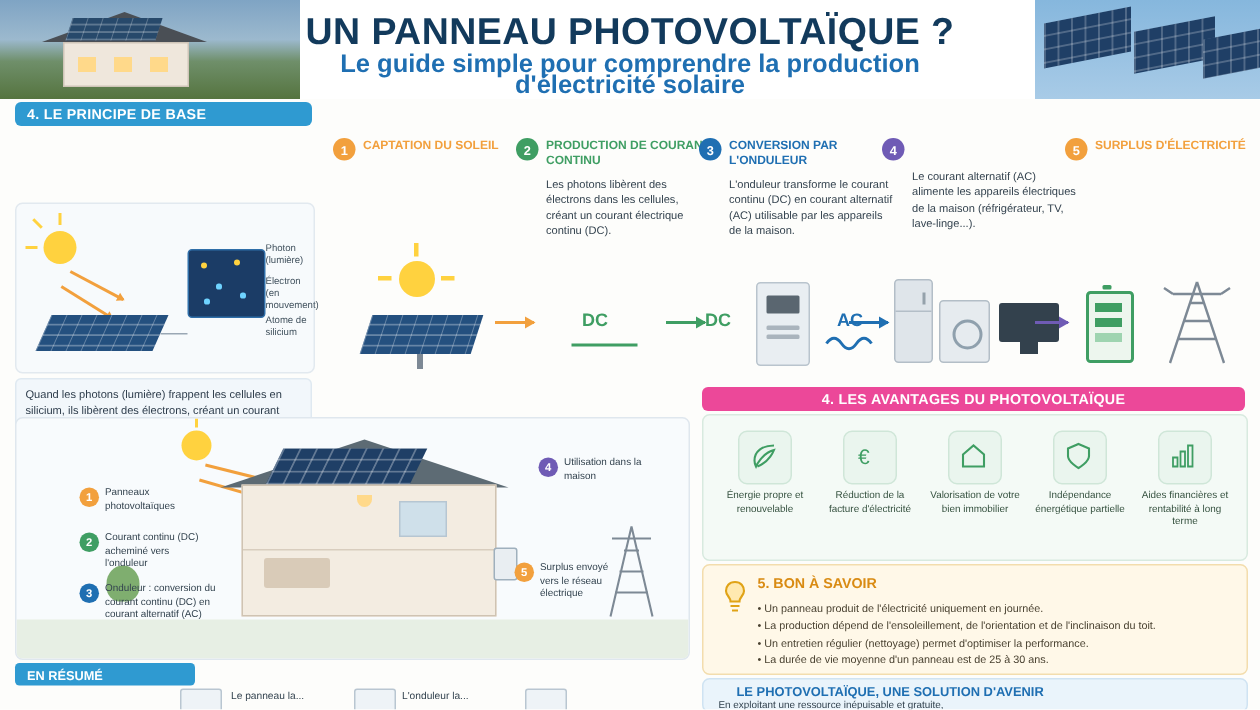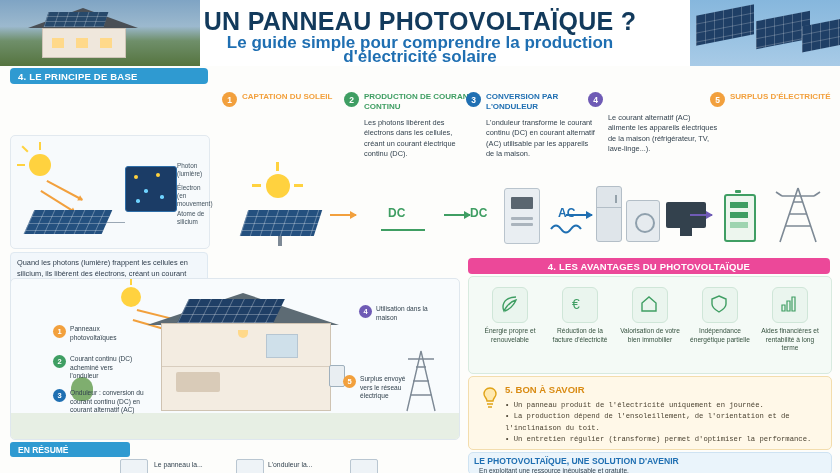--- a/index.html
+++ b/index.html
@@ -83,21 +83,21 @@
 
   
   .adv-wrap{position:absolute;left:468px;top:276px;width:362px;height:96px;background:#f4faf6;border:1px solid #d8eadf;border-radius:5px;}
   .adv{position:absolute;top:10px;width:66px;text-align:center;}
   .adv-icon{width:34px;height:34px;margin:0 auto 4px;border-radius:6px;background:#eaf5ee;border:1px solid #cfe6d8;position:relative;}
   .adv-text{font-size:6.6px;line-height:8.6px;color:#35513f;}
 
   
   .bas{position:absolute;left:468px;top:376px;width:362px;height:72px;background:#fff8e8;border:1px solid #f3ddad;border-radius:5px;}
   .bas-title{position:absolute;left:36px;top:7px;font-size:9.5px;font-weight:bold;color:#d98b13;}
-  .bas-list{position:absolute;left:36px;top:23px;width:318px;font-size:7.2px;line-height:11.4px;color:#4a4231;font-family:Liberation Mono, monospace;}
+  .bas-list{position:absolute;left:36px;top:23px;width:318px;font-size:7.2px;line-height:11.4px;color:#4a4231;}
   .bulb{position:absolute;left:12px;top:10px;width:18px;height:22px;}
 
   
   .house-box{position:absolute;left:10px;top:278px;width:448px;height:160px;background:#f8fbfd;border:1px solid #dfe7ee;border-radius:5px;overflow:hidden;}
   .ground{position:absolute;left:0;bottom:0;width:448px;height:26px;background:#e7efe4;}
   .bighouse-body{position:absolute;left:150px;top:44px;width:168px;height:86px;background:#f3ece1;border:1px solid #cfc3b2;}
   .bighouse-roof{position:absolute;left:136px;top:14px;width:0;height:0;border-left:96px solid transparent;border-right:96px solid transparent;border-bottom:32px solid #5d6b74;}
   .roof-pv{position:absolute;left:172px;top:20px;width:96px;height:24px;background:#1f3f66;transform:skewX(-26deg);
     background-image:linear-gradient(90deg,rgba(255,255,255,.3) 1px,transparent 1px),linear-gradient(0deg,rgba(255,255,255,.3) 1px,transparent 1px);
     background-size:11px 8px;}
@@ -105,21 +105,21 @@
   .callout{position:absolute;display:flex;align-items:flex-start;gap:4px;}
   .c-num{flex:0 0 auto;width:13px;height:13px;border-radius:50%;color:#fff;font-size:7.5px;font-weight:bold;display:flex;align-items:center;justify-content:center;}
   .c-txt{font-size:6.6px;line-height:8.6px;color:#33434f;}
 
   
   .footer-left{position:absolute;left:10px;top:442px;width:448px;height:31px;}
   .resume-band{position:absolute;left:0;top:0;width:120px;height:15px;background:#2f9ad1;border-radius:3px;color:#fff;font-size:8.5px;font-weight:bold;display:flex;align-items:center;padding-left:8px;box-sizing:border-box;}
   .resume-item{position:absolute;top:18px;font-size:6.8px;line-height:9px;color:#33434f;}
   .resume-ico{position:absolute;top:17px;width:26px;height:14px;border:1px solid #b9c6d1;border-radius:2px;background:#eef3f7;}
   .footer-right{position:absolute;left:468px;top:452px;width:362px;height:21px;background:#eaf4fb;border:1px solid #cfe3f2;border-radius:5px;}
-  .fr-title{position:absolute;left:5px;top:3px;font-size:8.6px;font-weight:bold;color:#1f6fb2;}
+  .fr-title{position:absolute;left:22px;top:3px;font-size:8.6px;font-weight:bold;color:#1f6fb2;}
   .fr-text{position:absolute;left:10px;top:14px;width:344px;font-size:6.6px;line-height:8px;color:#33434f;}
 </style>
 </head>
 <body>
 
 <div class="page">
 
   <div class="header">
     <div class="header-photo-left">
       <div class="house-silhouette">
@@ -313,21 +313,22 @@
 
   <div class="bas">
     <svg class="bulb" viewBox="0 0 18 22">
       <path d="M9 1 C5 1 3 4 3 7 C3 10 6 11 6 14 H12 C12 11 15 10 15 7 C15 4 13 1 9 1 Z" stroke="#e0a317" stroke-width="1.4" fill="#ffe9b0"></path>
       <path d="M6 17 H12 M7 20 H11" stroke="#e0a317" stroke-width="1.4" fill="none"></path>
     </svg>
     <div class="bas-title">5. BON À SAVOIR</div>
     <div class="bas-list">
       <div>• <span>Un panneau produit de l'électricité uniquement en journée.</span></div>
       <div>• <span>La production dépend de l'ensoleillement, de l'orientation et de l'inclinaison du toit.</span></div>
-      <div>• <span>Un entretien régulier (transforme) permet d'optimiser la performance.</span></div>
+      <div>• <span>Un entretien régulier (nettoyage) permet d'optimiser la performance.</span></div>
+      <div>• <span>La durée de vie moyenne d'un panneau est de 25 à 30 ans.</span></div>
     </div>
   </div>
 
   <div class="house-box">
     <div class="ground"></div>
     <div class="sun" style="left:110px;top:8px;width:20px;height:20px;"></div>
     <div class="sun-ray" style="left:119px;top:0px;width:2px;height:6px;"></div>
     <div class="ray-arrow" style="left:126px;top:30px;width:44px;transform:rotate(14deg);"></div>
     <div class="ray-arrow" style="left:122px;top:40px;width:46px;transform:rotate(16deg);"></div>
 

